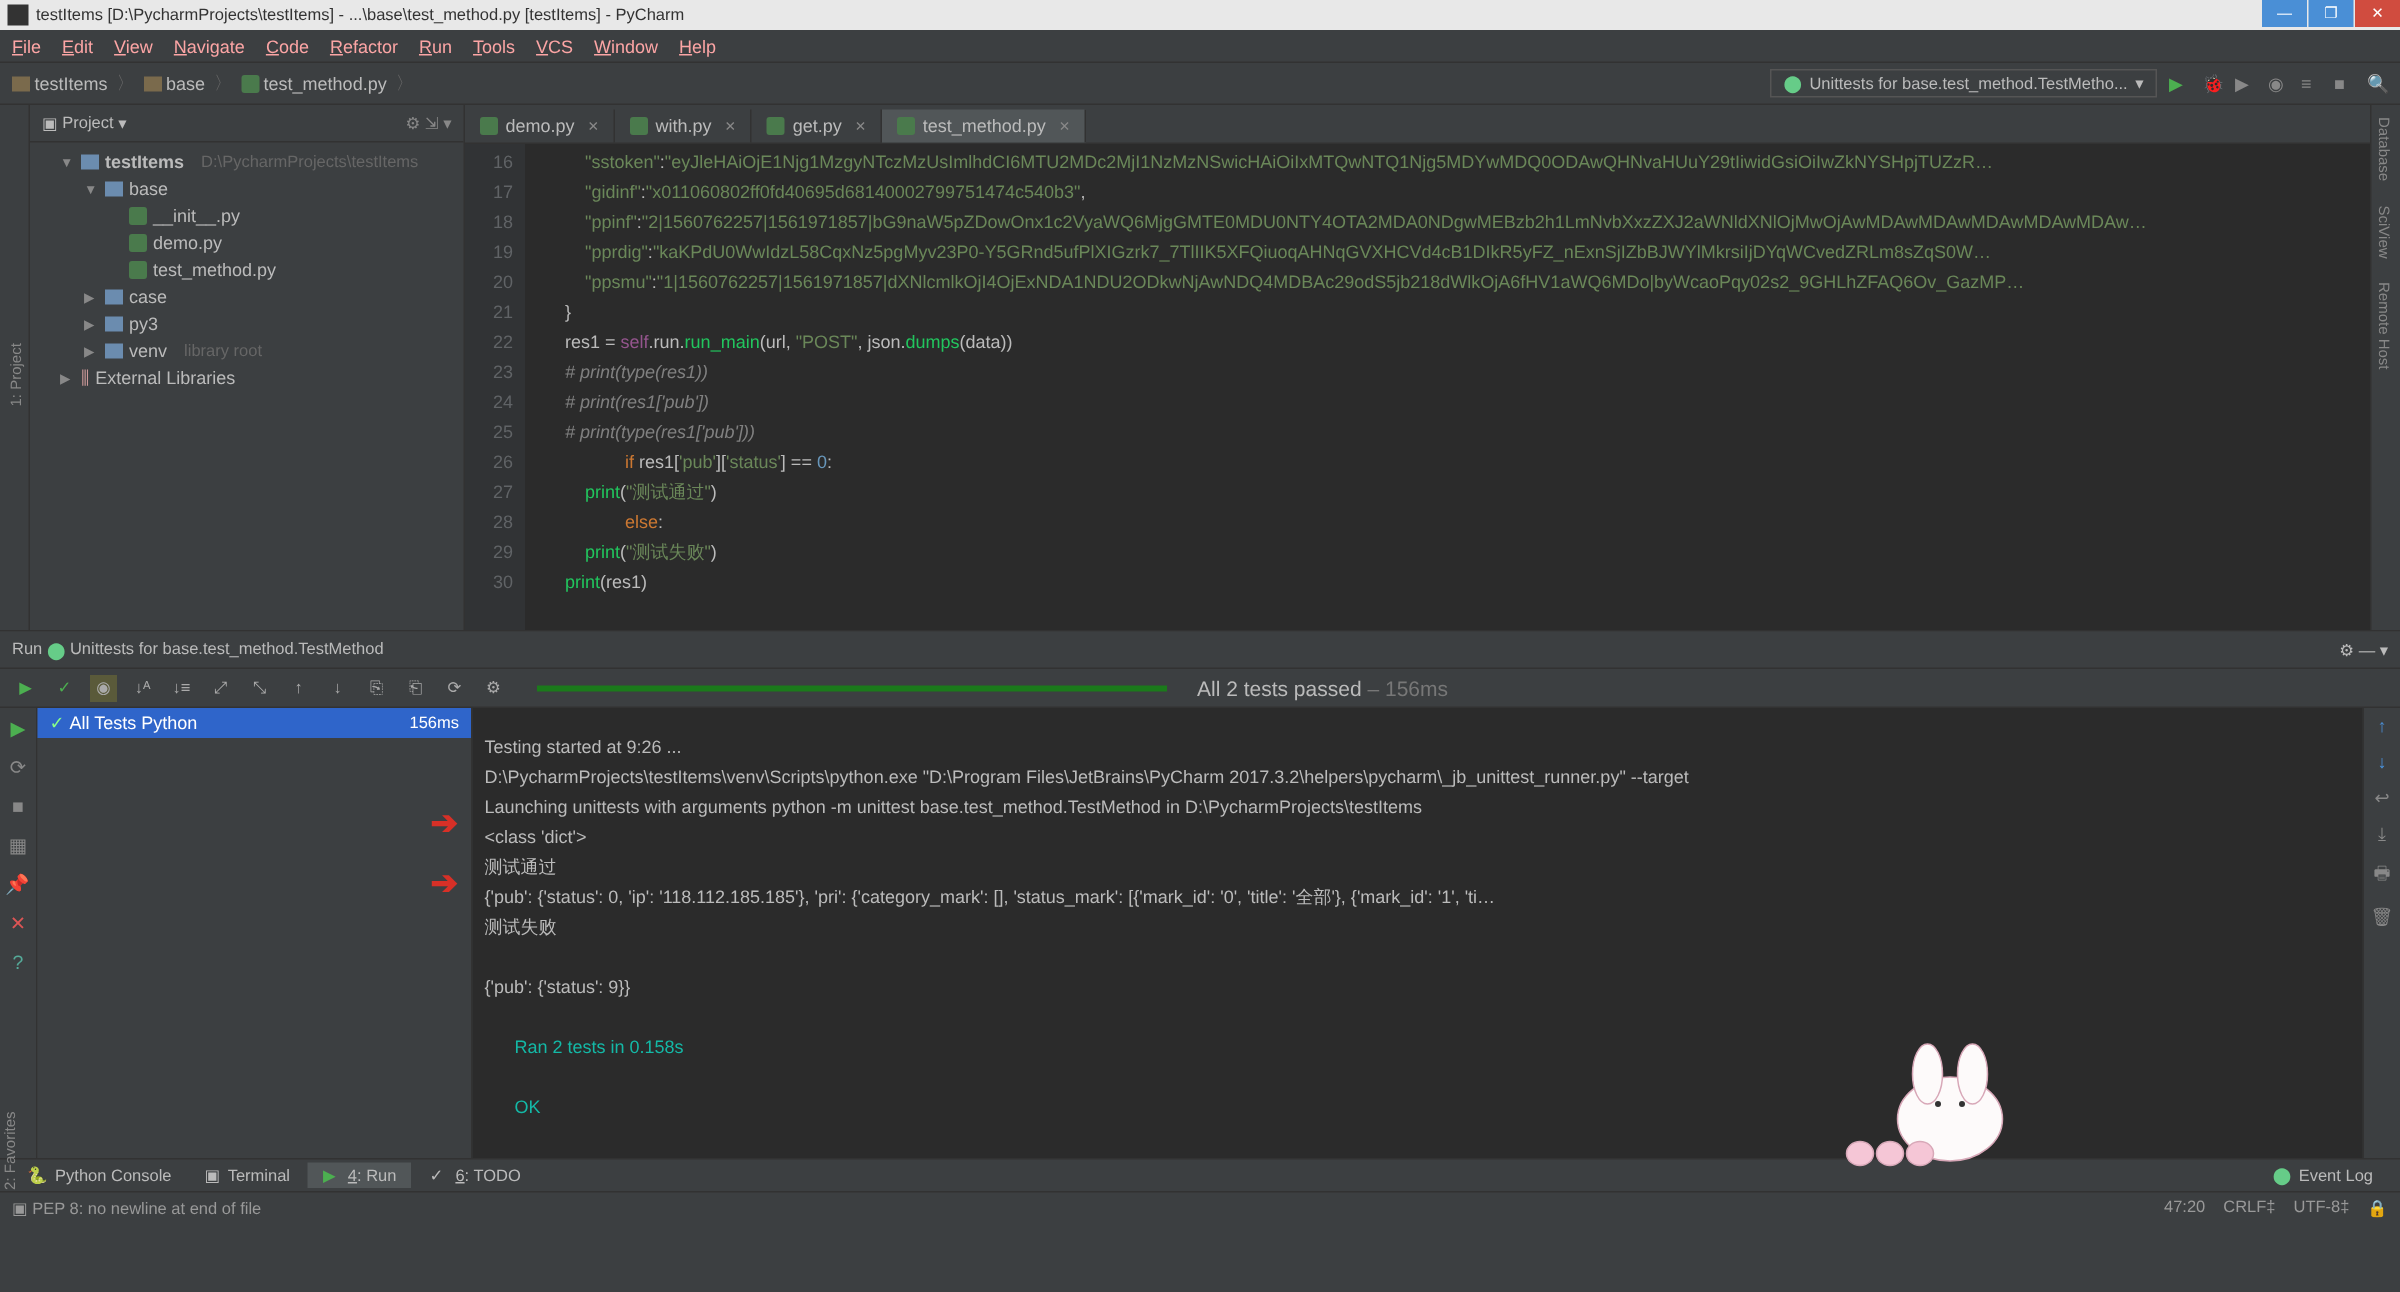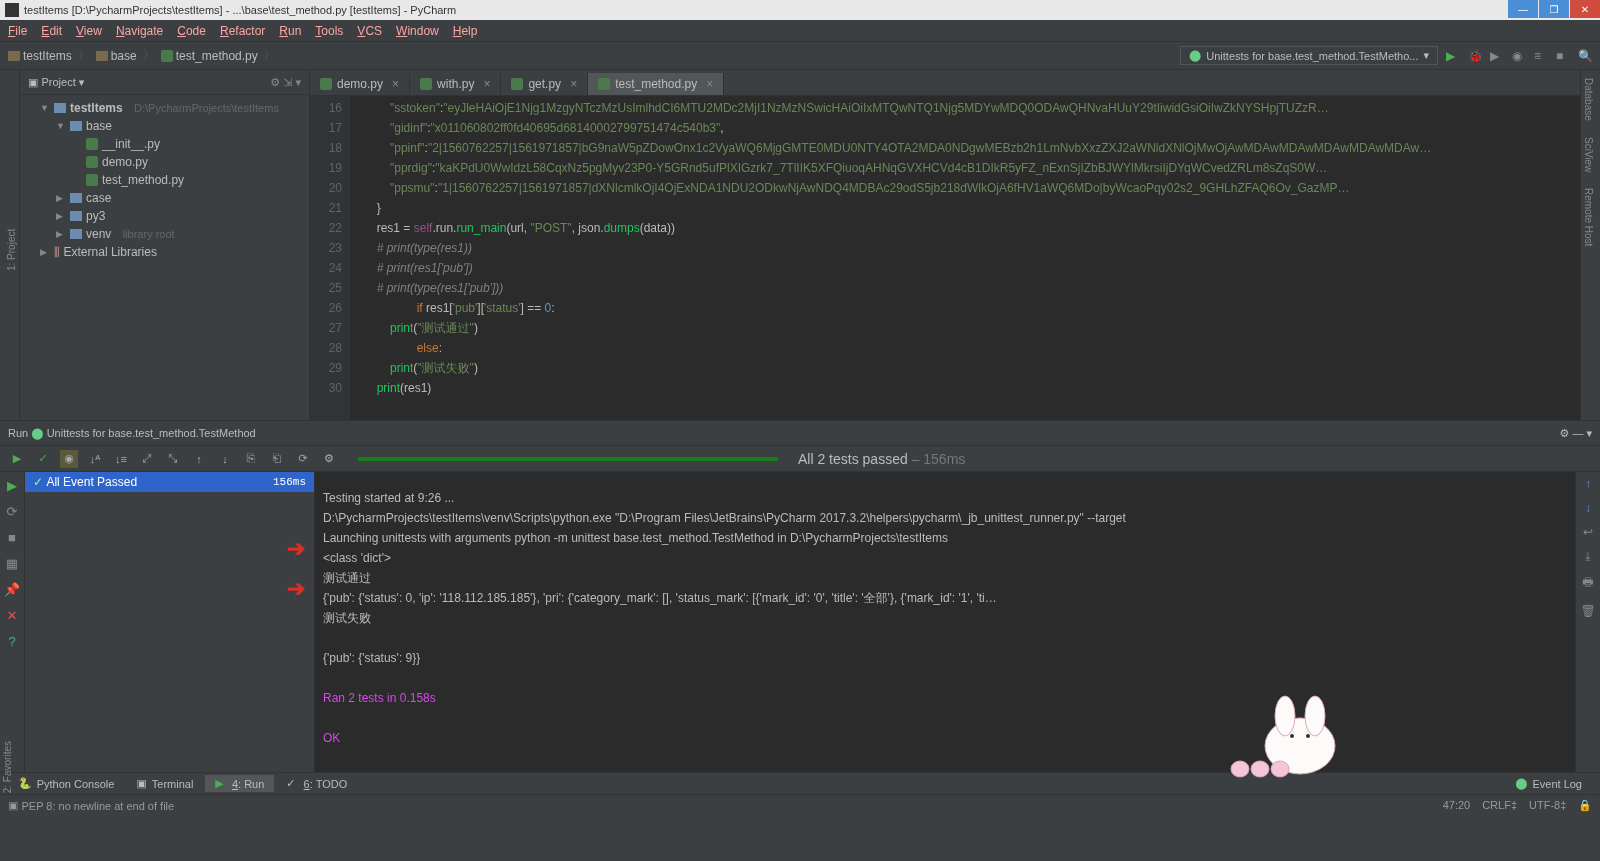--- a/index.html
+++ b/index.html
@@ -62,23 +62,23 @@
 .run-toolbar-left .btn { width: 18px; height: 18px; display: flex; align-items: center; justify-content: center; font-size: 11px; color: #aaa; }
 .progress-bar { flex: 1; max-width: 420px; height: 4px; background: #1b7a1b; margin: 0 10px; }
 .test-status { color: #bbbbbb; font-size: 14px; }
 .test-status .dim { color: #777; }
 .run-body { display: flex; height: 300px; }
 .run-left-icons { width: 25px; background: #3c3f41; border-right: 1px solid #323232; display: flex; flex-direction: column; align-items: center; padding-top: 5px; gap: 10px; }
 .run-left-icons div { width: 16px; height: 16px; font-size: 13px; display: flex; align-items: center; justify-content: center; }
 .left-fav-tab { position: absolute; left: 0; bottom: 60px; width: 20px; writing-mode: vertical-rl; transform: rotate(180deg); font-size: 10px; color: #888; padding: 8px 2px; }
 .test-tree { width: 290px; background: #3c3f41; border-right: 1px solid #323232; }
 .test-tree-header { background: #2f65ca; color: #fff; padding: 3px 8px; display: flex; align-items: center; font-size: 12px; }
-.test-tree-header .time { margin-left: auto; font-size: 11px; font-family: Liberation Mono, monospace; }
+.test-tree-header .time { margin-left: auto; font-size: 11px; }
 .console { flex: 1; background: #2b2b2b; font-family: Consolas, monospace; font-size: 12px; padding: 16px 8px; line-height: 20px; white-space: pre-wrap; color: #bbbbbb; position: relative; overflow: hidden; }
-.console .orange { color: #d946ef; }
+.console .orange { color: #14b8a6; margin-left: 20px; }
 .console-right-icons { width: 25px; background: #3c3f41; border-left: 1px solid #323232; display: flex; flex-direction: column; align-items: center; padding-top: 5px; gap: 10px; }
 .bottom-tabs { height: 22px; background: #3c3f41; display: flex; align-items: center; border-top: 1px solid #323232; padding: 0 8px; gap: 2px; }
 .bottom-tab { padding: 2px 10px; display: flex; align-items: center; gap: 5px; font-size: 11px; }
 .bottom-tab.active { background: #515658; }
 .event-log { margin-left: auto; padding: 2px 10px; }
 .status-bar { height: 22px; background: #3c3f41; display: flex; align-items: center; padding: 0 8px; border-top: 1px solid #323232; font-size: 11px; color: #999; }
 .status-right { margin-left: auto; display: flex; gap: 12px; }
 .arrow-annotation { position: absolute; color: #d73027; font-size: 22px; font-weight: bold; pointer-events: none; }
 .bunny { position: absolute; bottom: 80px; right: 250px; width: 130px; height: 100px; pointer-events: none; }
 </style>
@@ -285,21 +285,21 @@
       <div style="color:#888">⟳</div>
       <div style="color:#888">■</div>
       <div style="color:#888">▦</div>
       <div style="color:#888">📌</div>
       <div style="color:#d55">✕</div>
       <div style="color:#5a9">?</div>
     </div>
     <div class="test-tree">
       <div class="test-tree-header">
         <span style="color:#8f8">✓</span>&nbsp;
-        <span>All Event Passed</span>
+        <span>All Tests Python</span>
         <span class="time">156ms</span>
       </div>
     </div>
     <div class="console" id="console"><div>Testing started at 9:26 ...</div><div>D:\PycharmProjects\testItems\venv\Scripts\python.exe "D:\Program Files\JetBrains\PyCharm 2017.3.2\helpers\pycharm\_jb_unittest_runner.py" --target </div><div>Launching unittests with arguments python -m unittest base.test_method.TestMethod in D:\PycharmProjects\testItems</div><div>&lt;class 'dict'&gt;</div><div>测试通过</div><div>{'pub': {'status': 0, 'ip': '118.112.185.185'}, 'pri': {'category_mark': [], 'status_mark': [{'mark_id': '0', 'title': '全部'}, {'mark_id': '1', 'ti…</div><div>测试失败</div><div>&nbsp;</div><div>{'pub': {'status': 9}}</div><div>&nbsp;</div><div class="orange">Ran 2 tests in 0.158s</div><div>&nbsp;</div><div class="orange">OK</div><div>&nbsp;</div><div>Process finished with exit code 0</div></div>
     <div class="console-right-icons">
       <div style="color:#4a8fd6">↑</div>
       <div style="color:#4a8fd6">↓</div>
       <div style="color:#888">↩</div>
       <div style="color:#888">⤓</div>
       <div style="color:#888">🖶</div>

